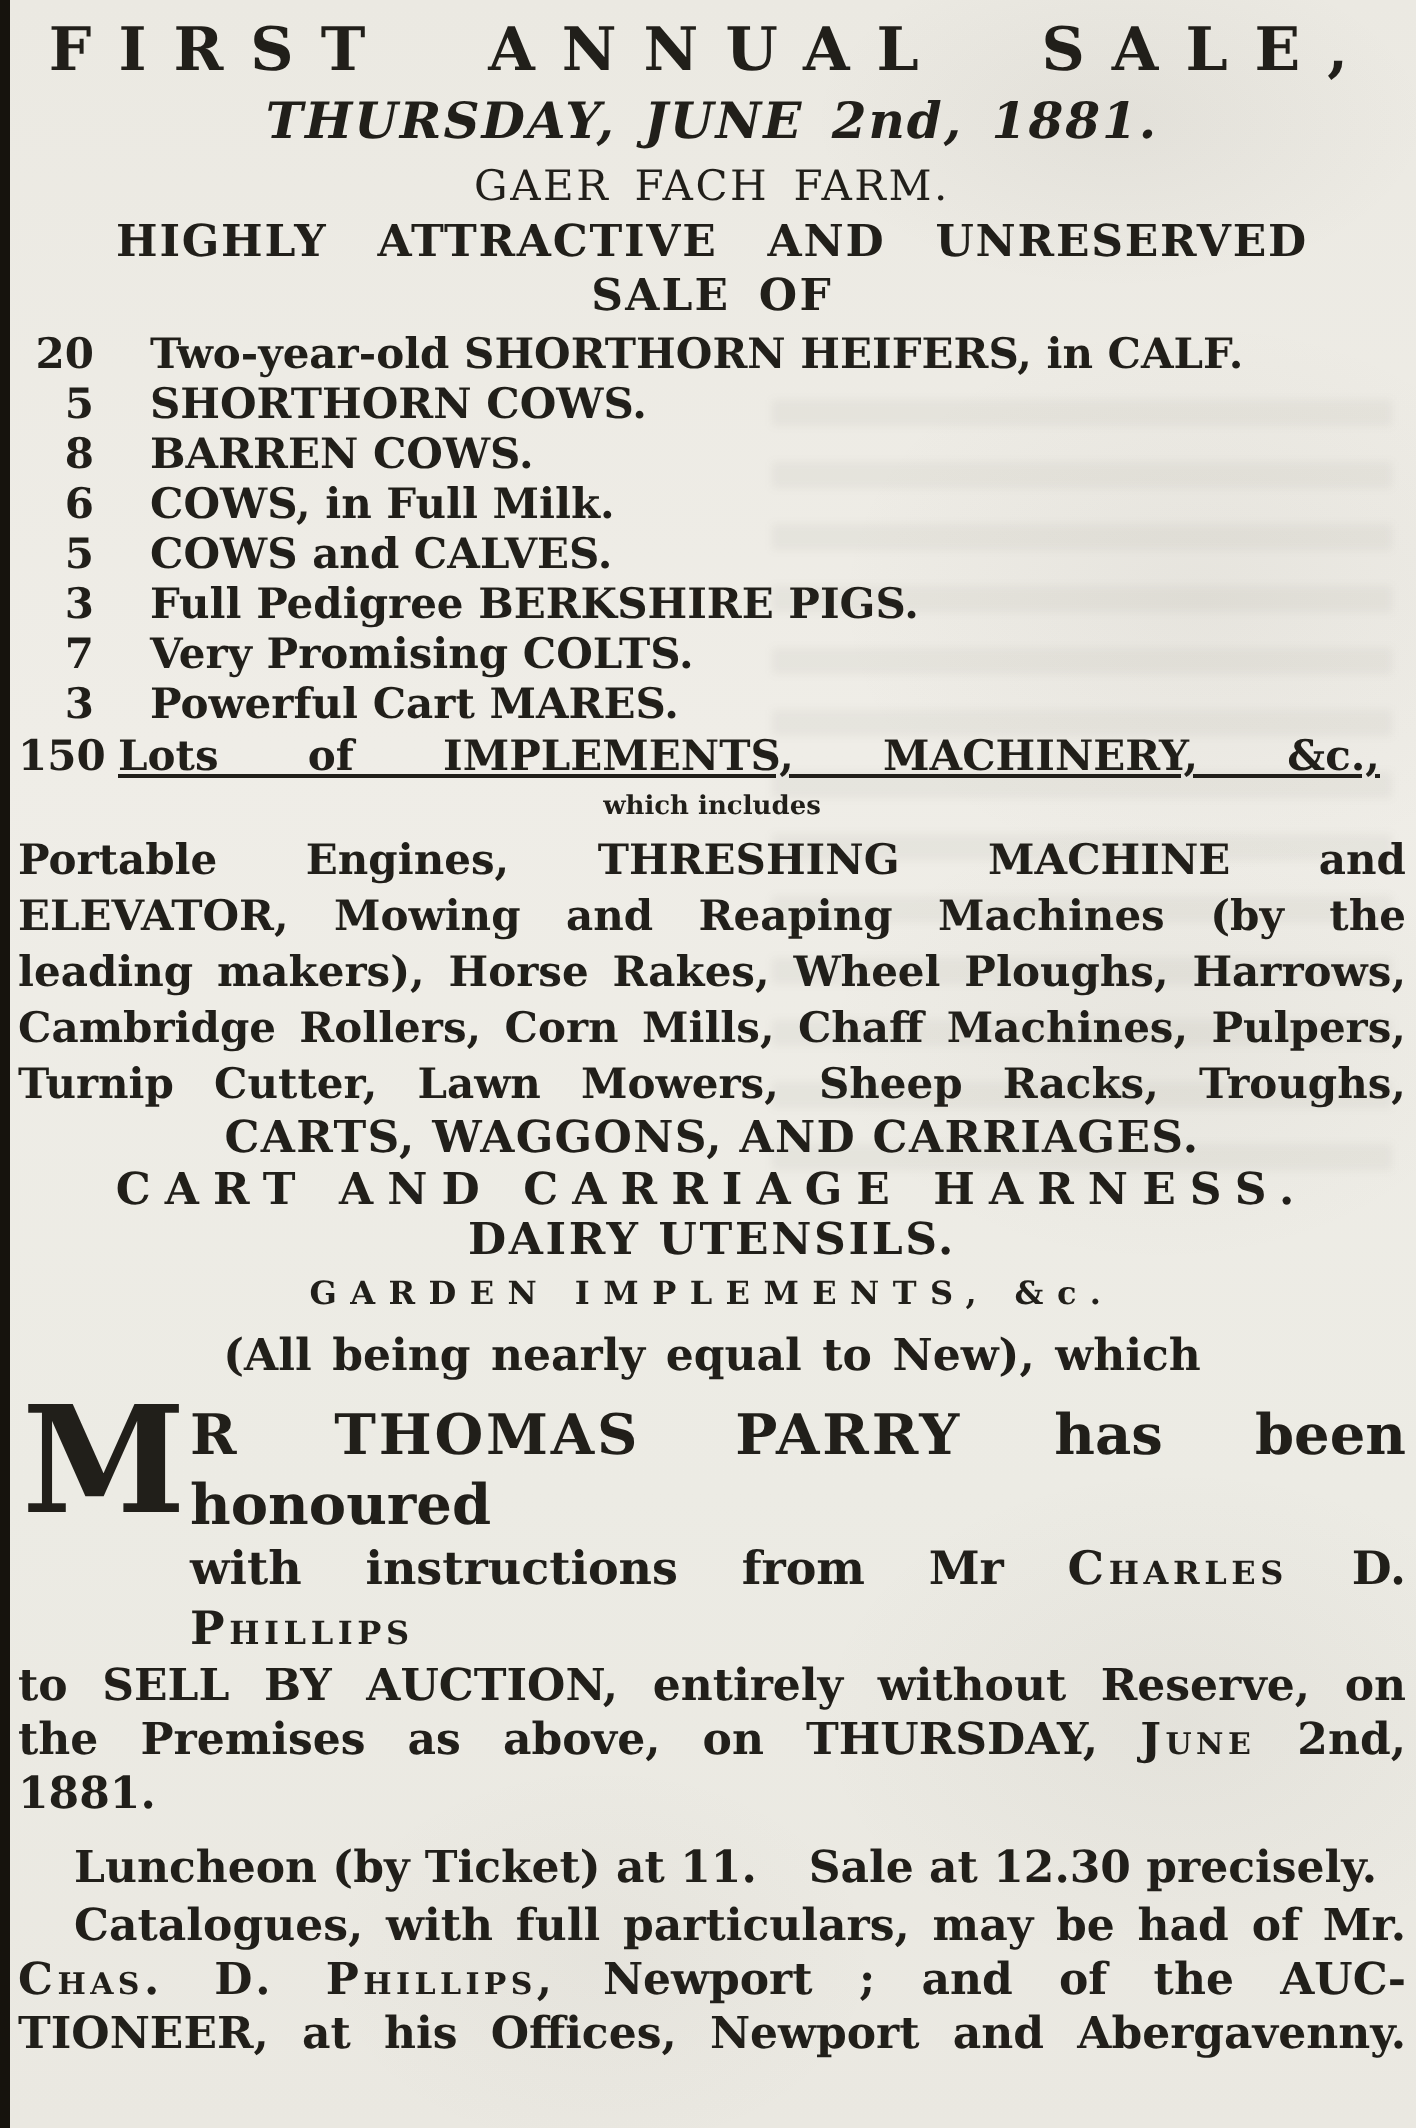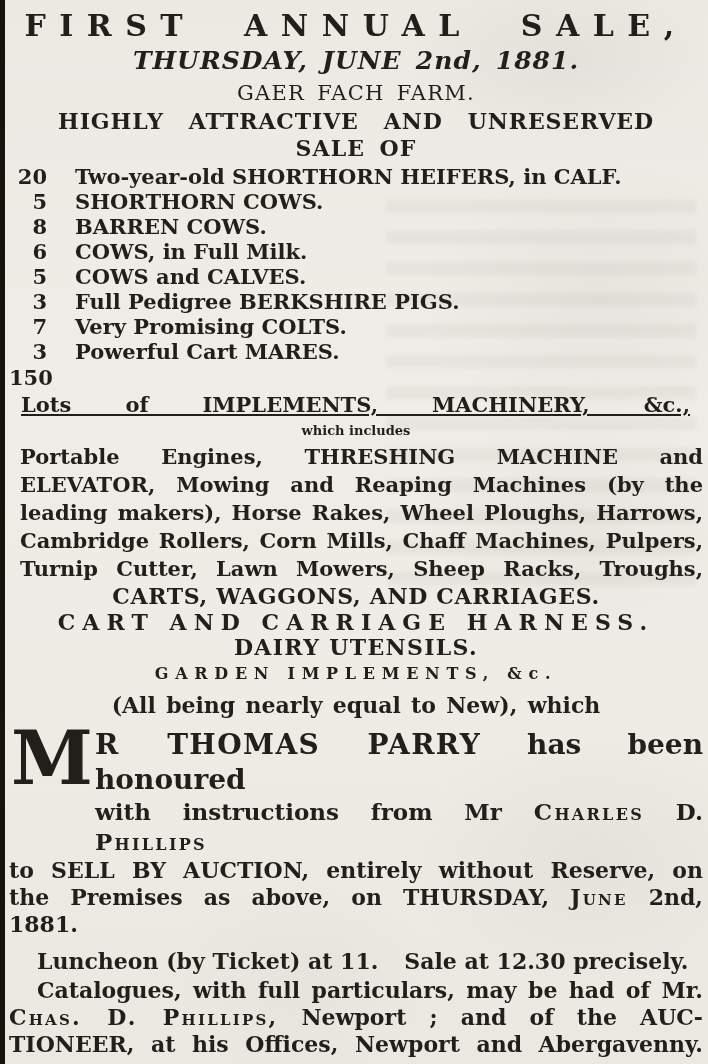--- a/index.html
+++ b/index.html
@@ -32,27 +32,27 @@
   .farm{font-size:21px;font-weight:400;text-align:center;line-height:30px;letter-spacing:.06em;word-spacing:.2em;}
   .within{font-size:22px;font-weight:700;text-align:center;line-height:26px;word-spacing:.22em;}
   .highly{font-size:22px;font-weight:700;text-align:center;line-height:27px;word-spacing:.75em;letter-spacing:.04em;}
   .saleof{font-size:22px;font-weight:700;text-align:center;line-height:26px;letter-spacing:.05em;word-spacing:.25em;}
 
   .lots{margin-top:3px;}
   .lot-row{display:flex;font-size:21px;font-weight:700;line-height:25px;}
   .lot-qty{width:38px;text-align:right;flex:none;}
   .lot-desc{margin-left:28px;}
 
-  .lead150{display:flex;font-size:21px;font-weight:700;line-height:27px;flex-direction:column;}
+  .lead150{display:flex;font-size:21px;font-weight:700;line-height:27px;}
   .lead150 .q{width:38px;text-align:right;flex:none;}
   .lead150 .t{flex:1;margin-left:12px;margin-right:13px;text-align:justify;text-align-last:justify;text-decoration:underline;}
   .which{text-align:center;font-size:13px;font-weight:700;line-height:25px;}
 
   .bodypara{font-size:21px;font-weight:700;}
-  .jline{text-align:justify;text-align-last:justify;line-height:28px;margin-left:11px;}
+  .jline{text-align:justify;text-align-last:justify;line-height:28px;}
   .rick{text-align:center;line-height:24px;}
 
   .cat{text-align:center;font-weight:700;}
   .cat-carts{font-size:22px;line-height:26px;letter-spacing:.03em;}
   .cat-harness{font-size:22px;line-height:26px;letter-spacing:.32em;}
   .cat-dairy{font-size:22px;line-height:25px;letter-spacing:.06em;}
   .cat-garden{font-size:16px;line-height:27px;letter-spacing:.42em;}
 
   .allnote{text-align:center;font-size:22px;font-weight:700;line-height:28px;margin-top:4px;word-spacing:.12em;}
 

